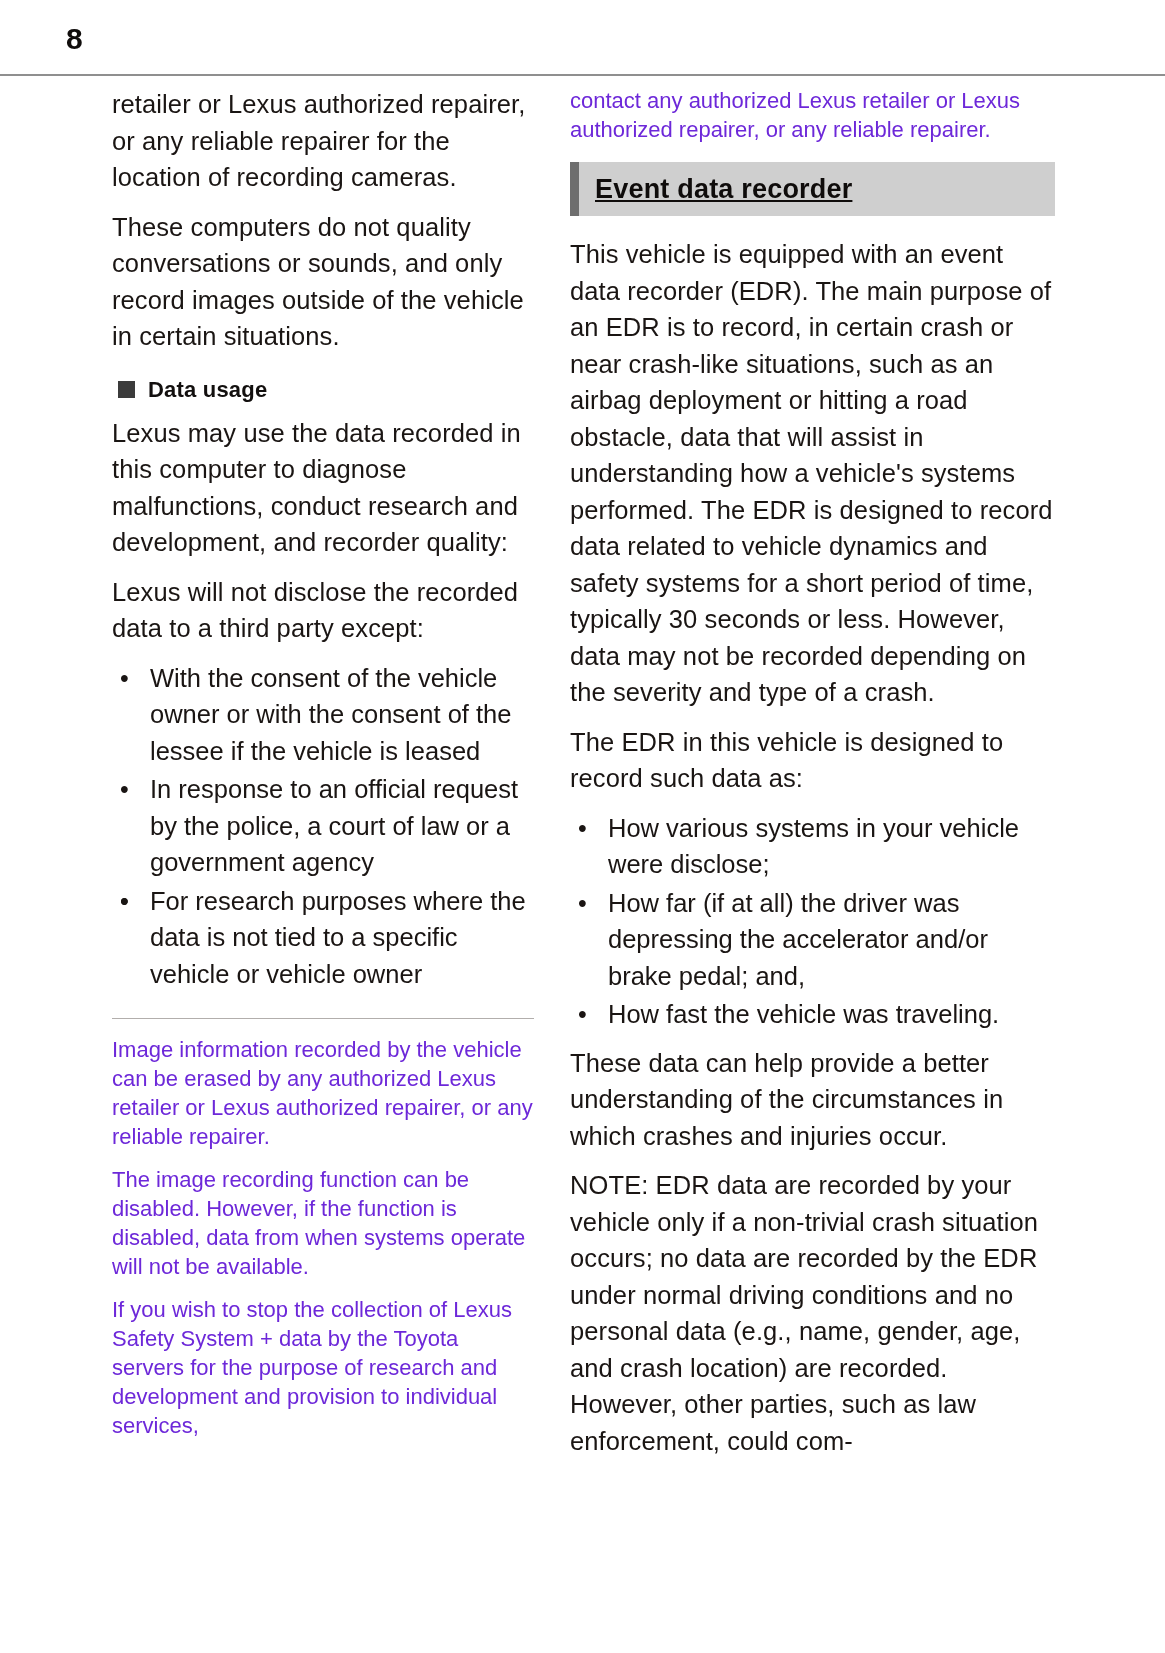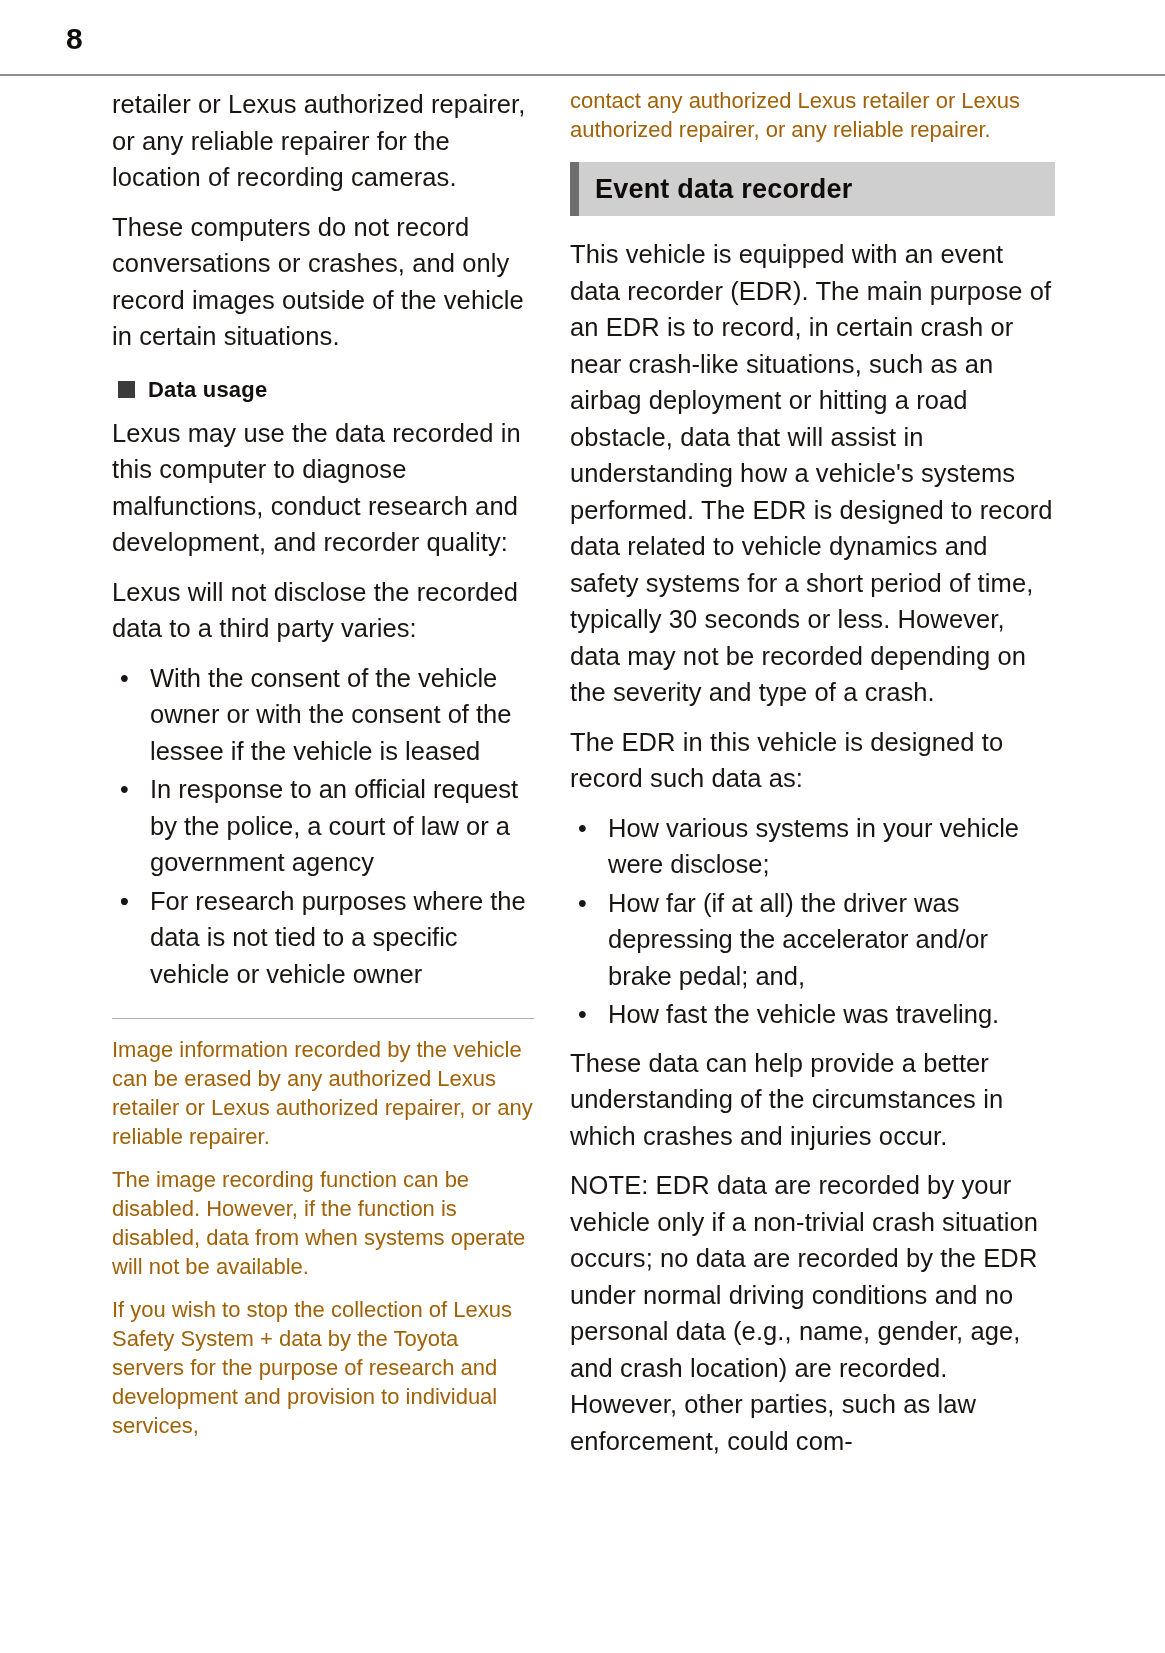--- a/index.html
+++ b/index.html
@@ -113,21 +113,21 @@
   .note-rule {
     border: none;
     border-top: 1.5px solid #b2aeac;
     margin: 26px 0 16px 0;
     width: 100%;
   }
   p.note {
     margin: 0 0 14px 0;
     font-size: 22px;
     line-height: 29px;
-    color: #a16207;
+    color: #6d28d9;
   }
   .section-banner {
     display: flex;
     align-items: stretch;
     background: #cfcfcf;
     height: 54px;
     margin: 18px 0 20px 0;
   }
   .section-banner .bar {
     width: 9px;
@@ -135,46 +135,47 @@
     flex: none;
   }
   .section-banner .title {
     font-size: 27px;
     font-weight: bold;
     color: #0f0c0b;
     display: flex;
     align-items: center;
     padding-left: 16px;
     letter-spacing: 0.2px;
+    text-decoration: underline;
   }
 </style>
 </head>
 <body>
 
 <div class="page">
 
   <div class="page-header">
     <div class="page-number">8</div>
     <div class="header-rule"></div>
   </div>
 
   <div class="columns">
 
     <div class="col col-left">
 
       <p class="body">retailer or Lexus authorized repairer, or any reliable repairer for the location of recording cameras.</p>
-      <p class="body">These computers do not record conversations or crashes, and only record images outside of the vehicle in certain situations.</p>
+      <p class="body">These computers do not quality conversations or sounds, and only record images outside of the vehicle in certain situations.</p>
 
       <div class="subhead">
         <span class="marker"></span>
         <span class="subhead-text">Data usage</span>
       </div>
 
       <p class="body">Lexus may use the data recorded in this computer to diagnose malfunctions, conduct research and development, and recorder quality:</p>
-      <p class="body">Lexus will not disclose the recorded data to a third party varies:</p>
+      <p class="body">Lexus will not disclose the recorded data to a third party except:</p>
 
       <ul class="bullets">
         <li><span class="dot">•</span><span>With the consent of the vehicle owner or with the consent of the lessee if the vehicle is leased</span></li>
         <li><span class="dot">•</span><span>In response to an official request by the police, a court of law or a government agency</span></li>
         <li><span class="dot">•</span></li>
         <li><span class="dot">•</span><span>For research purposes where the data is not tied to a specific vehicle or vehicle owner</span></li>
       </ul>
 
       <hr class="note-rule">
 

